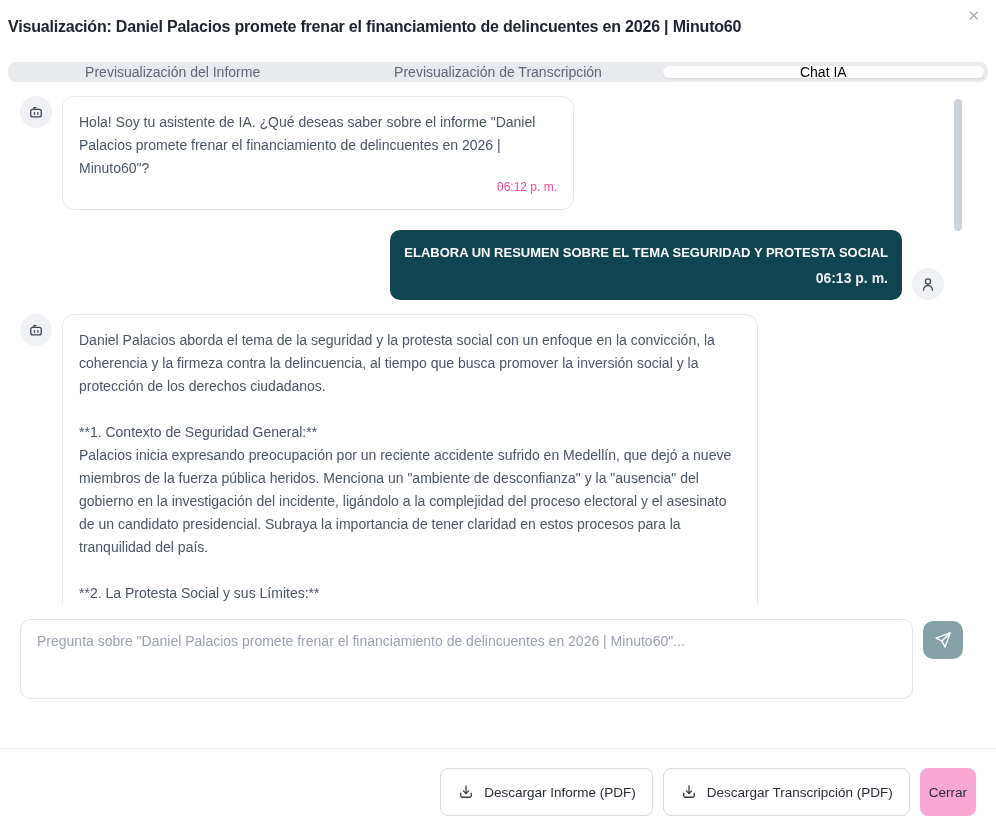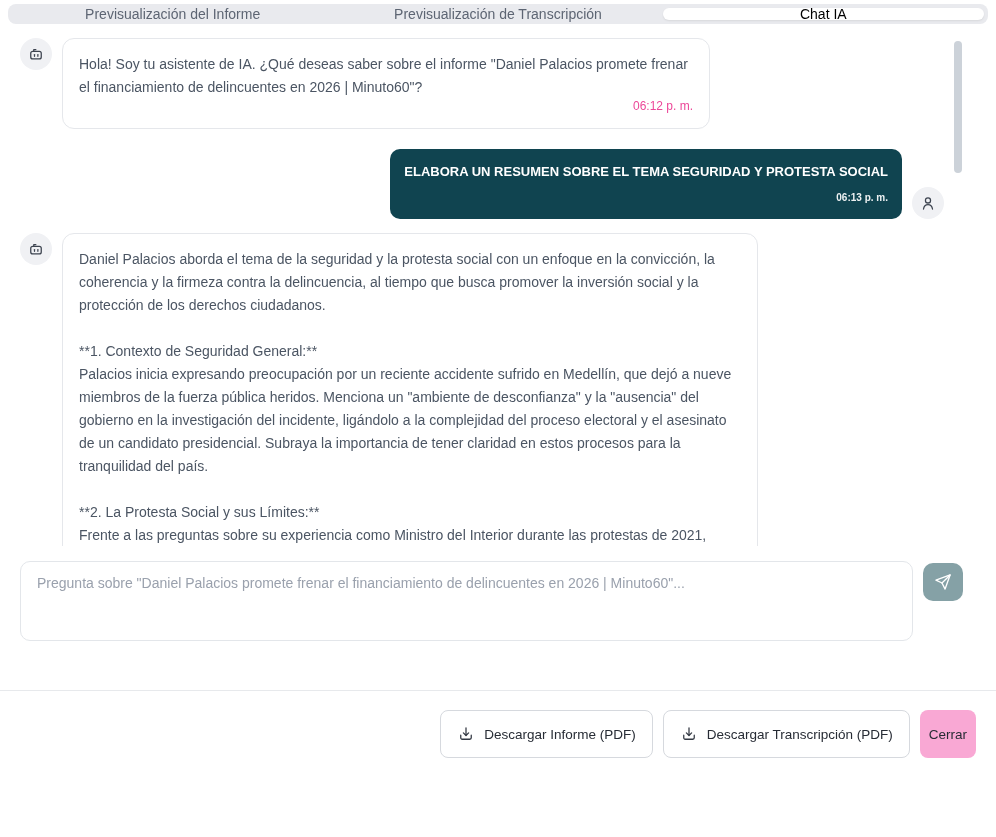--- a/index.html
+++ b/index.html
@@ -17,47 +17,51 @@
 
   
   .chat{position:relative;margin:4px 8px 0;height:518px;overflow:hidden;}
   .row{display:flex;gap:10px;}
   .row.bot1{margin-top:10px;align-items:flex-start;}
   .row.user{margin-top:20px;justify-content:flex-end;align-items:flex-end;padding-right:44px;}
   .row.bot2{margin-top:14px;align-items:flex-start;}
   .avatar{width:32px;height:32px;border-radius:50%;background:#f0f1f4;display:flex;align-items:center;justify-content:center;flex:none;}
   .avatar.left{margin-left:12px;}
   .bubble{box-sizing:border-box;background:#fff;border:1px solid #e5e7eb;border-radius:12px;padding:14px 16px;font-size:14px;line-height:23px;color:#4b5563;}
-  .bubble.b1{width:648px;}
+  .bubble.b1{width:512px;}
   .bubble.b3{width:696px;}
   .msg-text.pre{white-space:pre-wrap;}
   .time{font-size:12px;color:#ec4899;text-align:right;line-height:15px;}
   .bubble.userb{background:#104450;border:none;border-radius:10px;color:#fff;font-weight:700;font-size:13px;padding:14px 14px;line-height:18px;}
   .bubble.userb .msg-text{white-space:nowrap;}
-  .bubble.userb .time{color:rgba(255,255,255,.92);font-size:10px;font-weight:700;margin-top:9px;}
+  .bubble.userb .time{color:rgba(255,255,255,.92);font-size:14px;font-weight:700;margin-top:9px;}
   .scroll-thumb{position:absolute;top:13px;right:26px;width:8px;height:132px;border-radius:4px;background:#ccd2d9;cursor:pointer;}
 
   
   .composer{display:flex;gap:10px;margin:15px 20px 0;align-items:flex-start;}
   .question-input{width:893px;height:80px;box-sizing:border-box;border:1px solid #e3e6ea;border-radius:10px;padding:13px 16px;font-family:"Liberation Sans",sans-serif;font-size:14px;color:#374151;resize:none;outline:none;}
   .question-input::placeholder{color:#9aa1ad;}
   .send-btn{width:40px;height:38px;margin-top:2px;border:none;border-radius:10px;background:#85a1a6;display:flex;align-items:center;justify-content:center;cursor:pointer;flex:none;}
 
   
   .divider{height:1px;background:#e7e9ec;margin-top:49px;}
   .footer{display:flex;justify-content:flex-end;gap:10px;padding:19px 20px 0;}
   .btn{height:48px;display:flex;align-items:center;gap:9px;padding:0 16px;border-radius:8px;background:#fff;border:1px solid #d6d9de;font-family:"Liberation Sans",sans-serif;font-size:13.5px;color:#272c35;cursor:pointer;}
   .btn.gray{background:#f9a8d4;border:none;padding:0 9px;}
   .icon{display:block;}
 </style>
 </head>
 <body>
 
 <div class="modal">
 
+  <div class="header">
+    <h1 class="title">Visualización: Daniel Palacios promete frenar el financiamiento de delincuentes en 2026 | Minuto60</h1>
+    <button class="close-btn">✕</button>
+  </div>
 
   <div class="tabs">
     <div class="tab">Previsualización del Informe</div>
     <div class="tab">Previsualización de Transcripción</div>
     <div class="tab active">Chat IA</div>
   </div>
 
   <div class="chat">
 
     <div class="row bot1">

